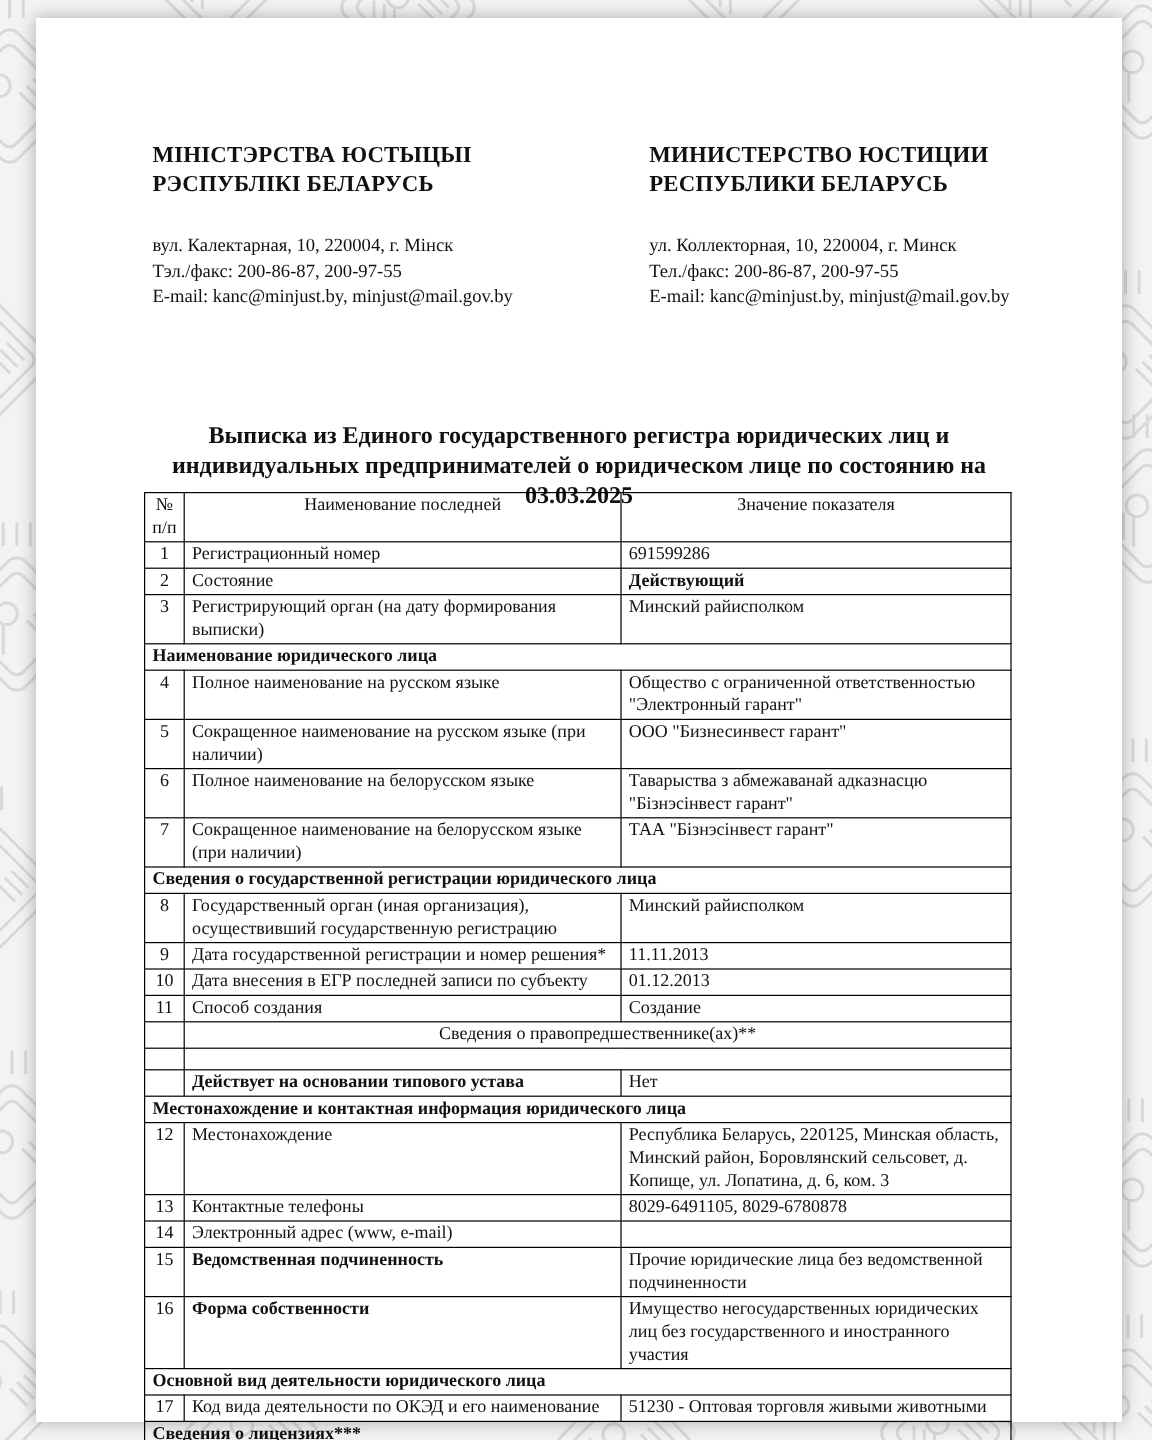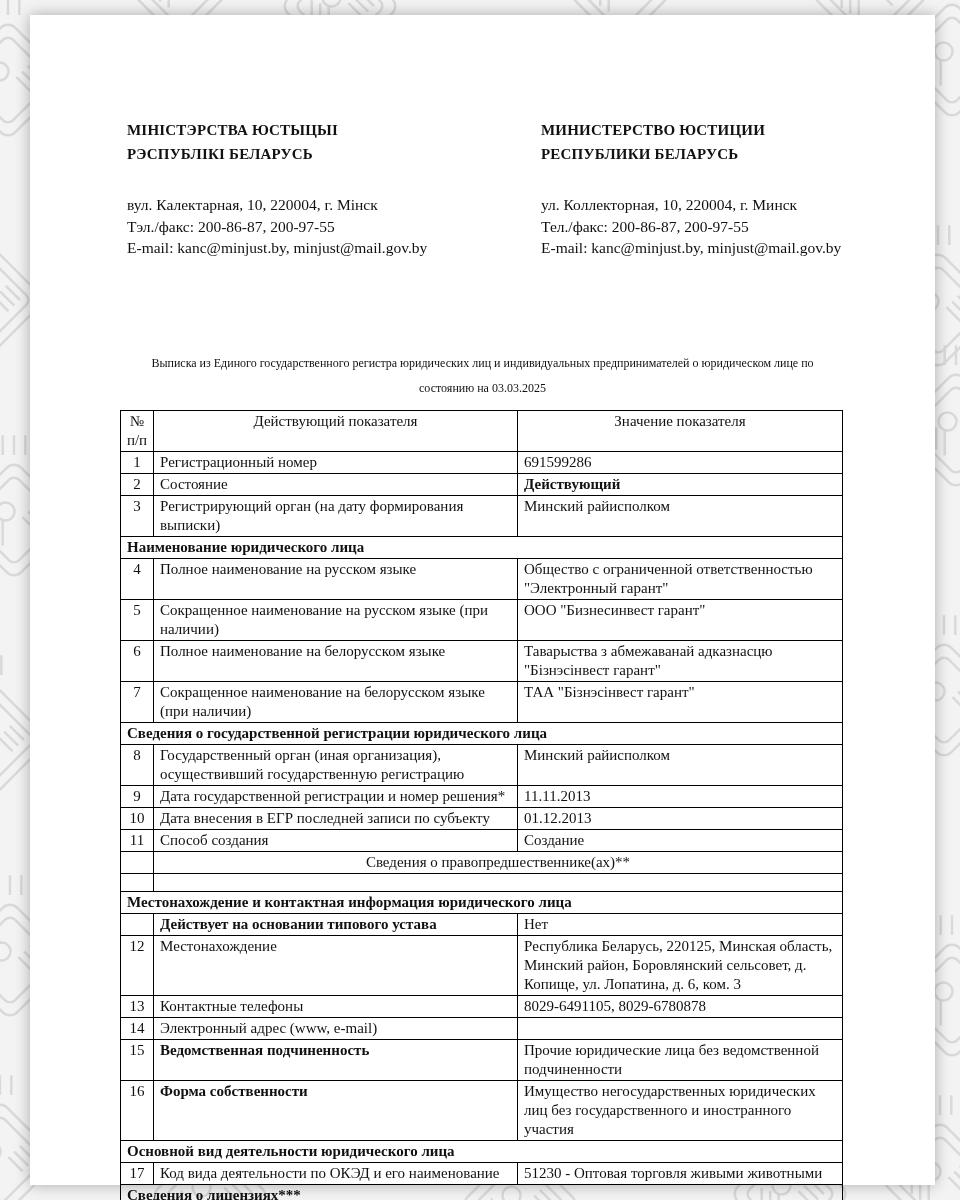--- a/index.html
+++ b/index.html
@@ -8,25 +8,25 @@
     background:#f3f3f3;
     font-family:"Liberation Serif", serif; color:#111;
   }
   .bg-pattern { position:absolute; left:0; top:0; width:960px; height:1200px; }
   .sheet {
     position:absolute; left:30px; top:15px; width:905px; height:1170px;
     background:#ffffff; box-shadow:0 0 14px rgba(0,0,0,0.30);
   }
   .head-left  { position:absolute; left:97px;  top:103px; width:365px; }
   .head-right { position:absolute; left:478px; top:103px; width:375px;margin-left:33px; }
-  .ministry { font-weight:bold; font-size:15px; line-height:24px; white-space:pre-line; letter-spacing:0.2px; }
+  .ministry { font-weight:bold; font-size:19px; line-height:24px; white-space:pre-line; letter-spacing:0.2px; }
   .addr { margin-top:28px; font-size:15.5px; line-height:21.5px; }
   .doc-title {
     position:absolute; top:336px; left:50%; transform:translateX(-50%);
-    width:710px; text-align:center; font-weight:normal; font-size:12px; line-height:25px;
+    width:710px; text-align:center; font-weight:bold; font-size:20px; line-height:25px;
   }
   table.register {
     position:absolute; top:395px; left:90px; width:722px;
     border-collapse:collapse; table-layout:fixed;
     font-size:15px; line-height:19px;
   }
   table.register th, table.register td {
     border:1px solid #000; vertical-align:top; padding:1px 6px;
     overflow:hidden;
   }
@@ -104,21 +104,21 @@
   <table class="register">
     <colgroup>
       <col class="c-num">
         <col class="c-name">
         <col class="c-val">
     </colgroup>
     <thead>
       <tr>
         <th class="num-h">№
 п/п</th>
-        <th>Действующий показателя</th>
+        <th>Наименование последней</th>
         <th>Значение показателя</th>
       </tr>
     </thead>
     <tbody id="table-body">
         <tr>
           <td class="num-col">1</td>
           <td class="name-col">Регистрационный номер</td>
           <td class="val-col center">691599286</td>
         </tr>
         <tr>
@@ -179,28 +179,28 @@
         </tr>
         <tr>
           <td class="num-col"></td>
           <td class="subsection-cell" colspan="2">Сведения о правопредшественнике(ах)**</td>
         </tr>
         <tr class="empty-row">
           <td class="num-col"></td>
           <td colspan="2"></td>
         </tr>
         <tr>
-          <td class="section-cell" colspan="3">Местонахождение и контактная информация юридического лица</td>
-        </tr>
-        <tr>
           <td class="num-col"></td>
           <td class="name-col b">Действует на основании типового устава</td>
           <td class="val-col">Нет</td>
         </tr>
         <tr>
+          <td class="section-cell" colspan="3">Местонахождение и контактная информация юридического лица</td>
+        </tr>
+        <tr>
           <td class="num-col">12</td>
           <td class="name-col">Местонахождение</td>
           <td class="val-col">Республика Беларусь, 220125, Минская область, Минский район, Боровлянский сельсовет, д. Копище, ул. Лопатина, д. 6, ком. 3</td>
         </tr>
         <tr>
           <td class="num-col">13</td>
           <td class="name-col">Контактные телефоны</td>
           <td class="val-col">8029-6491105, 8029-6780878</td>
         </tr>
         <tr>

